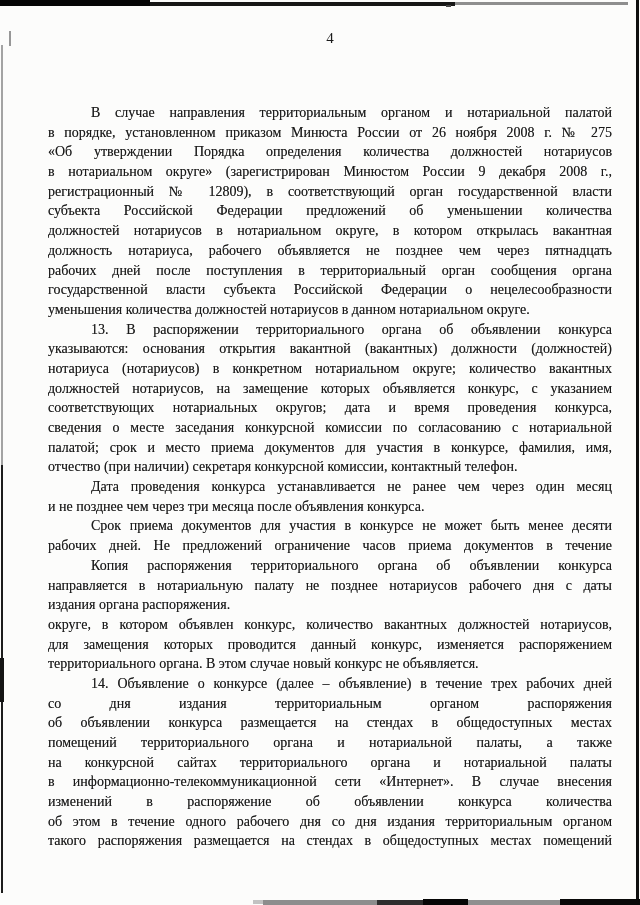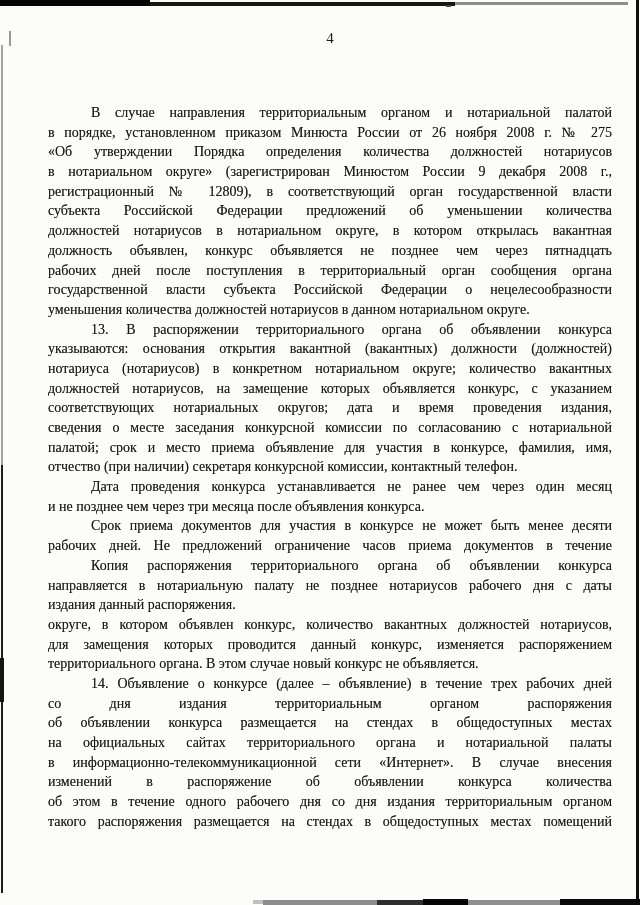--- a/index.html
+++ b/index.html
@@ -74,45 +74,46 @@
   <div class="page-number">4</div>
 
   <div class="text-body">
       <div class="line ind just">В случае направления территориальным органом и нотариальной палатой</div>
       <div class="line just">в порядке, установленном приказом Минюста России от 26 ноября 2008 г. № 275</div>
       <div class="line just">«Об утверждении Порядка определения количества должностей нотариусов</div>
       <div class="line just">в нотариальном округе» (зарегистрирован Минюстом России 9 декабря 2008 г.,</div>
       <div class="line just">регистрационный № 12809), в соответствующий орган государственной власти</div>
       <div class="line just">субъекта Российской Федерации предложений об уменьшении количества</div>
       <div class="line just">должностей нотариусов в нотариальном округе, в котором открылась вакантная</div>
-      <div class="line just">должность объявлен, конкурс объявляется не позднее чем через пятнадцать</div>
+      <div class="line just">должность нотариуса, рабочего объявляется не позднее чем через пятнадцать</div>
       <div class="line just">рабочих дней после поступления в территориальный орган сообщения органа</div>
       <div class="line just">государственной власти субъекта Российской Федерации о нецелесообразности</div>
       <div class="line">уменьшения количества должностей нотариусов в данном нотариальном округе.</div>
       <div class="line ind just">13. В распоряжении территориального органа об объявлении конкурса</div>
       <div class="line just">указываются: основания открытия вакантной (вакантных) должности (должностей)</div>
       <div class="line just">нотариуса (нотариусов) в конкретном нотариальном округе; количество вакантных</div>
       <div class="line just">должностей нотариусов, на замещение которых объявляется конкурс, с указанием</div>
-      <div class="line just">соответствующих нотариальных округов; дата и время проведения издания,</div>
+      <div class="line just">соответствующих нотариальных округов; дата и время проведения конкурса,</div>
       <div class="line just">сведения о месте заседания конкурсной комиссии по согласованию с нотариальной</div>
-      <div class="line just">палатой; срок и место приема объявление для участия в конкурсе, фамилия, имя,</div>
+      <div class="line just">палатой; срок и место приема документов для участия в конкурсе, фамилия, имя,</div>
       <div class="line">отчество (при наличии) секретаря конкурсной комиссии, контактный телефон.</div>
       <div class="line ind just">Дата проведения конкурса устанавливается не ранее чем через один месяц</div>
       <div class="line">и не позднее чем через три месяца после объявления конкурса.</div>
       <div class="line ind just">Срок приема документов для участия в конкурсе не может быть менее десяти</div>
       <div class="line just">рабочих дней. Не предложений ограничение часов приема документов в течение</div>
       <div class="line ind just">Копия распоряжения территориального органа об объявлении конкурса</div>
       <div class="line just">направляется в нотариальную палату не позднее нотариусов рабочего дня с даты</div>
-      <div class="line">издания данный распоряжения.</div>
+      <div class="line">издания органа распоряжения.</div>
       <div class="line just">округе, в котором объявлен конкурс, количество вакантных должностей нотариусов,</div>
       <div class="line just">для замещения которых проводится данный конкурс, изменяется распоряжением</div>
       <div class="line">территориального органа. В этом случае новый конкурс не объявляется.</div>
       <div class="line ind just">14. Объявление о конкурсе (далее – объявление) в течение трех рабочих дней</div>
       <div class="line just">со дня издания территориальным органом распоряжения</div>
       <div class="line just">об объявлении конкурса размещается на стендах в общедоступных местах</div>
-      <div class="line just">на официальных сайтах территориального органа и нотариальной палаты</div>
+      <div class="line just">помещений территориального органа и нотариальной палаты, а также</div>
+      <div class="line just">на конкурсной сайтах территориального органа и нотариальной палаты</div>
       <div class="line just">в информационно-телекоммуникационной сети «Интернет». В случае внесения</div>
       <div class="line just">изменений в распоряжение об объявлении конкурса количества</div>
       <div class="line just">об этом в течение одного рабочего дня со дня издания территориальным органом</div>
       <div class="line just">такого распоряжения размещается на стендах в общедоступных местах помещений</div>
     </div>
 
 </div>
 
 </body></html>

